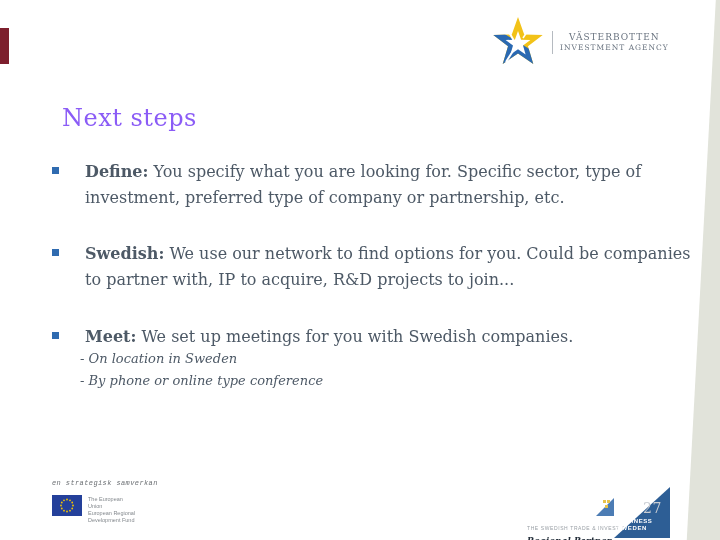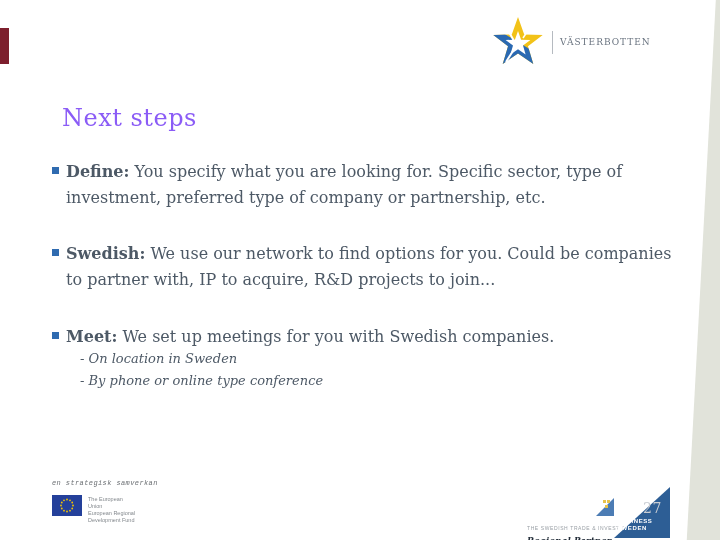--- a/index.html
+++ b/index.html
@@ -35,21 +35,21 @@
     position:absolute;left:62px;top:104px;font-size:24px;color:#8b5cf6;
     letter-spacing:.5px;
   }
   
   .bullet{position:absolute;left:52px;width:630px;}
   .marker{
     position:absolute;left:0;top:8px;width:7px;height:7px;background:#2f6bb0;
     display:inline-block;
   }
   .btext{
-    margin:0 0 0 14px;font-size:16px;line-height:1.62;color:#4d5966;width:606px;
+    margin:0 0 0 33px;font-size:16px;line-height:1.62;color:#4d5966;width:606px;
   }
   .btext b{font-weight:bold;}
   .sub{
     position:absolute;left:80px;font-size:13px;font-style:italic;color:#4d5966;text-align:right;
   }
   
   .eu-tagline{
     position:absolute;left:52px;top:479px;font-size:7px;font-style:italic;
     color:#6b6f73;letter-spacing:.4px;font-family:Liberation Mono, monospace;
   }
@@ -109,20 +109,21 @@
       <polygon fill="#2a69b2" clip-path="url(#blueHalf)" points="28,2 34.2,19.5 52.7,20 38,31.2 43.3,49 28,38.5 12.7,49 18,31.2 3.3,20 21.8,19.5"></polygon>
       <line x1="13" y1="6" x2="24" y2="26" stroke="#ffffff" stroke-width="2"></line>
       <line x1="16" y1="47" x2="26" y2="31" stroke="#ffffff" stroke-width="2"></line>
       <line x1="41" y1="11" x2="33" y2="23" stroke="#ffffff" stroke-width="1.5"></line>
       <polygon fill="#ffffff" points="28,16 31.1,24.7 40.4,25 33,30.6 35.6,39.5 28,34.2 20.4,39.5 23,30.6 15.6,25 24.9,24.7"></polygon>
     </svg>
   </span>
   <span class="logo-divider"></span>
   <span class="logo-namelines">
     <span class="logo-name1">VÄSTERBOTTEN</span>
+    <span class="logo-name2">INVESTMENT AGENCY</span>
   </span>
 </div>
 
 <div class="title">Next steps</div>
 
 <div class="bullet" style="top:159px">
   <span class="marker"></span>
   <p class="btext"><b>Define:</b><span> You specify what you are looking for. Specific sector, type of investment, preferred type of company or partnership, etc.</span></p>
 </div>
 

